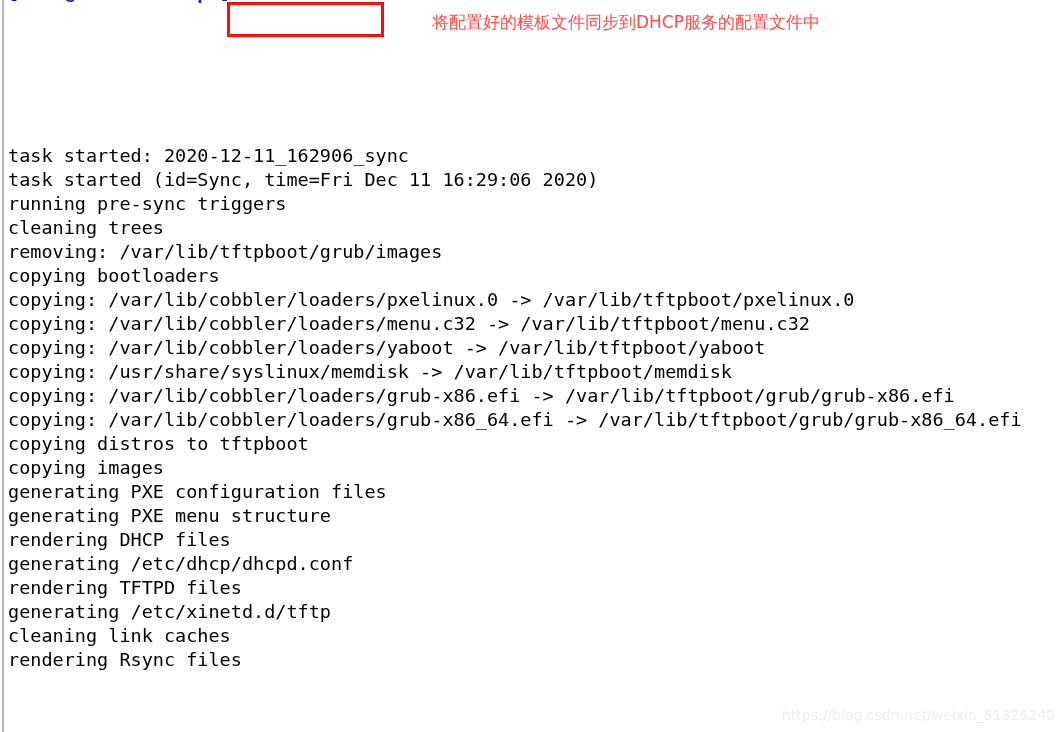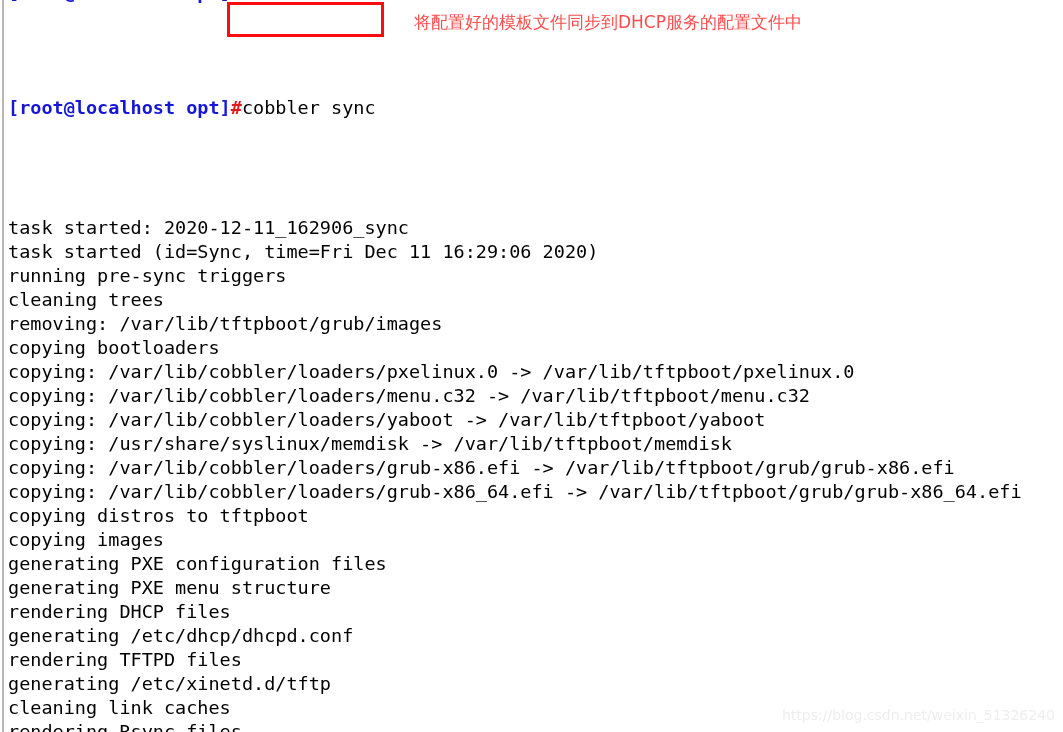--- a/index.html
+++ b/index.html
@@ -81,21 +81,21 @@
     height: 35px;
     border: 3px solid #fb0d0d;
     box-sizing: border-box;
     background: transparent;
     z-index: 4;
   }
 
   
   #annotation {
     position: absolute;
-    left: 414px;
+    left: 432px;
     top: 12px;
     z-index: 5;
     color: #fd4c4c;
     font-family: "DejaVu Sans", "Liberation Sans", sans-serif;
     font-size: 17px;
     line-height: 20px;
     white-space: nowrap;
   }
 
   
@@ -115,21 +115,20 @@
 
 <div id="screen" style="background: rgb(255, 255, 255);">
 
   <div id="left-rule"></div>
 
   <div id="clipped-row"><span class="prompt-host" style="color: rgb(22, 22, 216);">[root@localhost opt]#</span></div>
 
   <div id="terminal">
 
     
-    <div class="line"><span class="prompt-host" style="color: rgb(22, 22, 216);">[root@localhost opt]</span><span class="prompt-hash" style="color: rgb(224, 27, 27);">#</span><span class="cmd">cobbler sync</span></div>
 
     
     <div id="output-lines"><div class="line">task started: 2020-12-11_162906_sync</div><div class="line">task started (id=Sync, time=Fri Dec 11 16:29:06 2020)</div><div class="line">running pre-sync triggers</div><div class="line">cleaning trees</div><div class="line">removing: /var/lib/tftpboot/grub/images</div><div class="line">copying bootloaders</div><div class="line">copying: /var/lib/cobbler/loaders/pxelinux.0 -&gt; /var/lib/tftpboot/pxelinux.0</div><div class="line">copying: /var/lib/cobbler/loaders/menu.c32 -&gt; /var/lib/tftpboot/menu.c32</div><div class="line">copying: /var/lib/cobbler/loaders/yaboot -&gt; /var/lib/tftpboot/yaboot</div><div class="line">copying: /usr/share/syslinux/memdisk -&gt; /var/lib/tftpboot/memdisk</div><div class="line">copying: /var/lib/cobbler/loaders/grub-x86.efi -&gt; /var/lib/tftpboot/grub/grub-x86.efi</div><div class="line">copying: /var/lib/cobbler/loaders/grub-x86_64.efi -&gt; /var/lib/tftpboot/grub/grub-x86_64.efi</div><div class="line">copying distros to tftpboot</div><div class="line">copying images</div><div class="line">generating PXE configuration files</div><div class="line">generating PXE menu structure</div><div class="line">rendering DHCP files</div><div class="line">generating /etc/dhcp/dhcpd.conf</div><div class="line">rendering TFTPD files</div><div class="line">generating /etc/xinetd.d/tftp</div><div class="line">cleaning link caches</div><div class="line">rendering Rsync files</div></div>
 
   </div>
 
   <div id="cmd-box" style="border-color: rgb(251, 13, 13);"></div>
 
   <div id="annotation" style="color: rgb(253, 76, 76);">将配置好的模板文件同步到DHCP服务的配置文件中</div>
 

